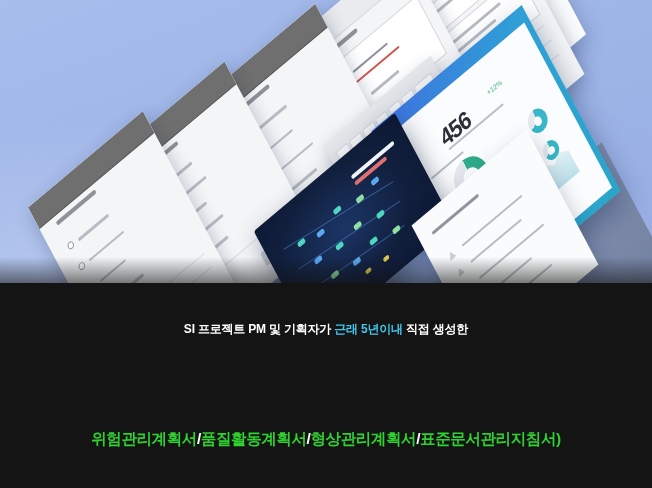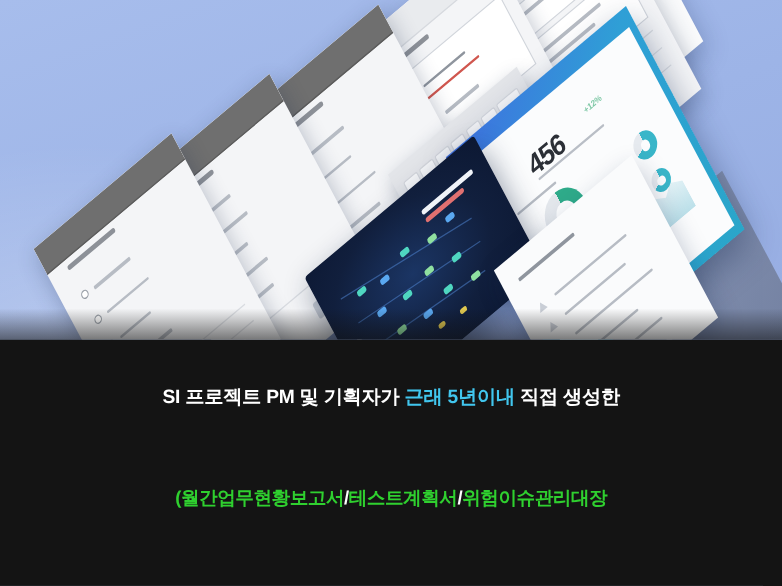--- a/index.html
+++ b/index.html
@@ -293,21 +293,21 @@
   #band {
     position: absolute;
     left: 0; top: 283px;
     width: 652px; height: 205px;
     background: #141414;
     text-align: center;
   }
   #subtitle {
     position: absolute;
     left: 0; right: 0; top: 38px;
-    font-size: 16px;
+    font-size: 12px;
     font-weight: 700;
     color: #ffffff;
     letter-spacing: -.2px;
     white-space: nowrap;
   }
   #subtitle .hl { color: #41c6ee; }
   #title {
     position: absolute;
     left: 0; right: 0; top: 68px;
     font-size: 34px;
@@ -514,17 +514,17 @@
     </div>
 
     <div id="hero-fade"></div>
   </div>
 
   <div id="band">
 
     <div id="subtitle"><span>SI 프로젝트 PM 및 기획자가 </span><span class="hl">근래 5년이내</span><span> 직접 생성한</span></div>
 
 
-    <div class="doclist" id="doclist1"><span class="paren">(</span><span>월간업무현황보고서</span><span class="sep">/</span><span>테스트계획서</span><span class="sep">/</span><span>위험이슈관리대장</span></div>
-
+
+    <div class="doclist" id="doclist2"><span>위험관리계획서</span><span class="sep">/</span><span>품질활동계획서</span><span class="sep">/</span><span>형상관리계획서</span><span class="sep">/</span><span>표준문서관리지침서</span><span class="paren">)</span></div>
 
   </div>
 </div>
 
 </body></html>

